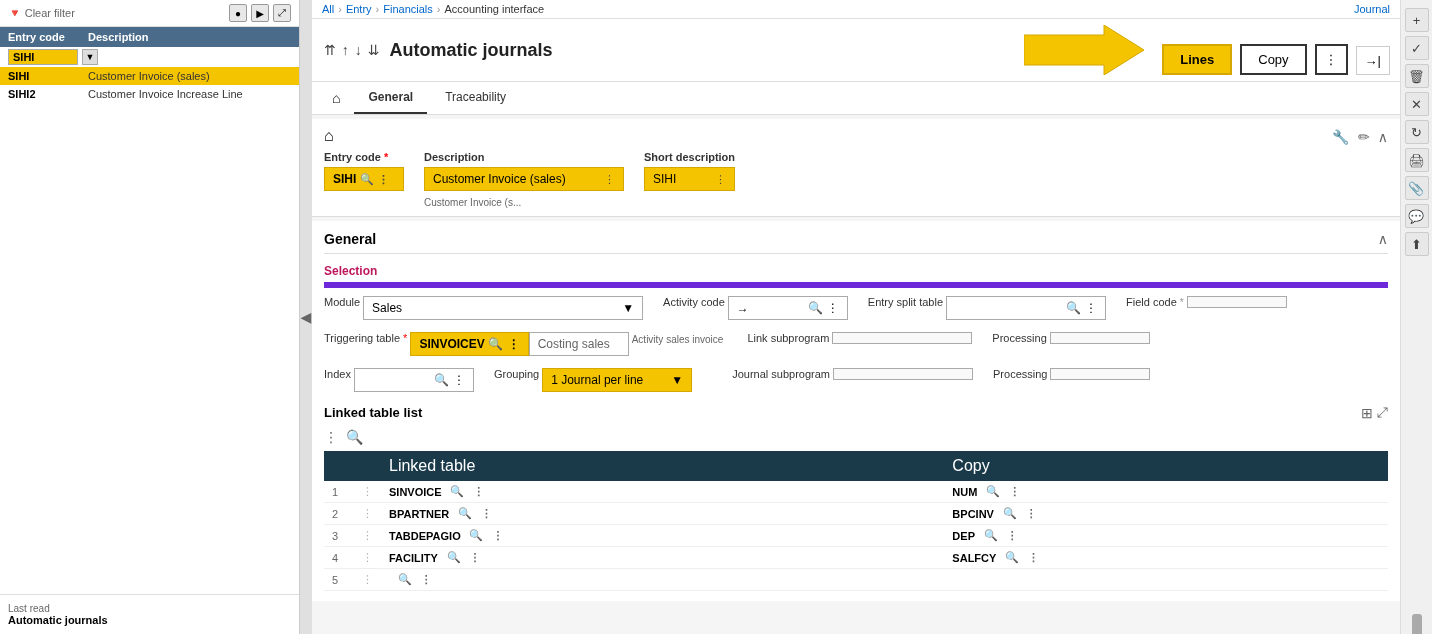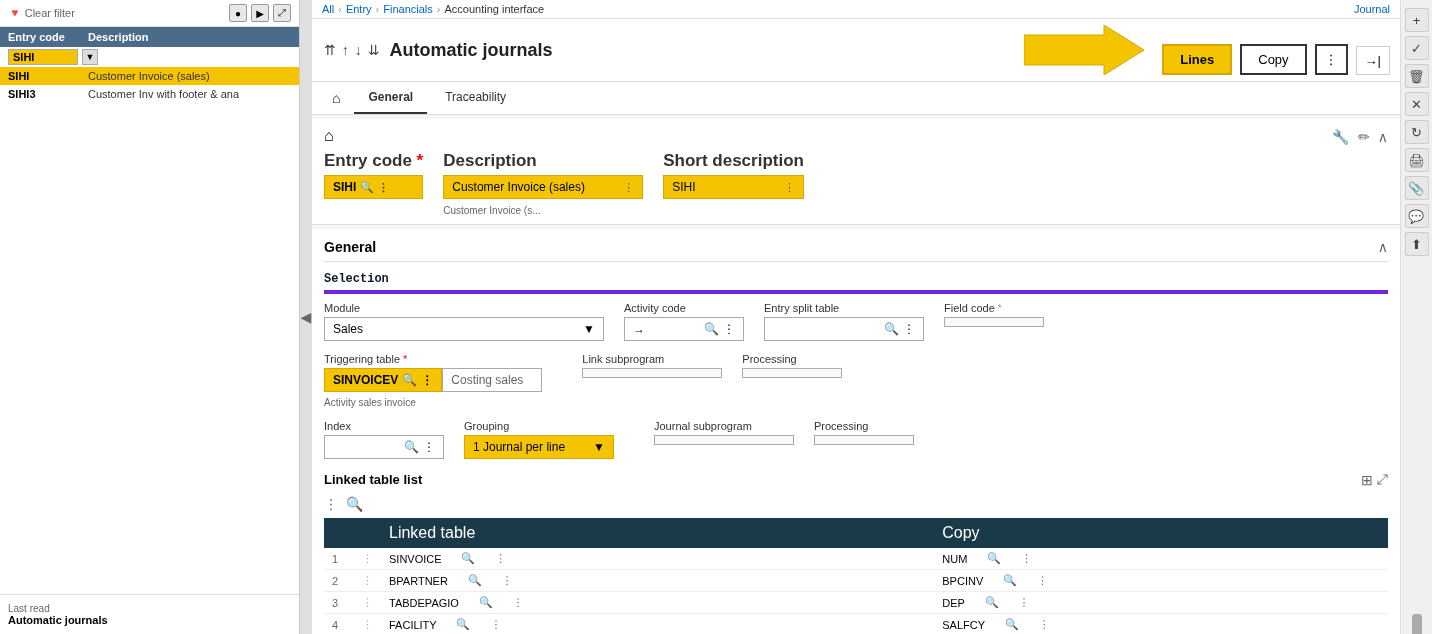--- a/index.html
+++ b/index.html
@@ -67,38 +67,38 @@
     
     
     .content-area { flex: 1; overflow-y: auto; padding: 0; position: relative; }
     
     
     .record-section { background: #fff; margin: 4px 0 0 0; padding: 8px 12px; border-bottom: 1px solid #ddd; position: relative; }
     .record-toolbar { position: absolute; right: 10px; top: 8px; display: flex; gap: 4px; }
     .record-toolbar-btn { background: none; border: none; cursor: pointer; font-size: 14px; color: #666; padding: 2px; }
     .record-fields { display: flex; gap: 20px; align-items: flex-start; }
     .field-group { display: flex; flex-direction: column; gap: 4px; }
-    .field-label { font-size: 17px; color: #333; font-weight: bold; }
+    .field-label { font-size: 11px; color: #333; font-weight: bold; }
     .field-label .required { color: red; }
     .field-input-yellow { background: #f5c400; border: 1px solid #d4a800; padding: 4px 8px; font-size: 12px; font-weight: bold; display: flex; align-items: center; gap: 4px; min-width: 80px; }
     .field-input-yellow-wide { background: #f5c400; border: 1px solid #d4a800; padding: 4px 8px; font-size: 12px; display: flex; align-items: center; gap: 4px; min-width: 200px; }
     .field-input-short { background: #f5c400; border: 1px solid #d4a800; padding: 4px 8px; font-size: 12px; min-width: 80px; display: flex; align-items: center; justify-content: space-between; }
     .field-hint { font-size: 10px; color: #666; margin-top: 2px; }
     .input-icon { font-size: 11px; color: #444; cursor: pointer; }
     
     
     .general-section { background: #fff; margin: 4px 0; padding: 10px 12px; }
     .section-header { display: flex; align-items: center; justify-content: space-between; padding-bottom: 6px; border-bottom: 1px solid #ddd; margin-bottom: 10px; }
     .section-title { font-size: 14px; font-weight: bold; }
     .section-collapse { background: none; border: none; cursor: pointer; font-size: 14px; color: #666; }
     
-    .subsection-title { font-size: 12px; font-weight: bold; color: #0f172a; margin-bottom: 8px; border-bottom: 4px solid #6d28d9; padding-bottom: 4px; font-family: Liberation Mono, monospace; }
+    .subsection-title { font-size: 12px; font-weight: bold; color: #be185d; margin-bottom: 8px; border-bottom: 6px solid #6d28d9; padding-bottom: 4px; }
     
     .form-row { display: flex; gap: 20px; margin-bottom: 12px; align-items: flex-start; flex-wrap: wrap; }
-    .form-field { display: flex; flex-direction: column; gap: 3px; }
+    .form-field { display: flex; flex-direction: row; gap: 3px; }
     .form-field label { font-size: 11px; color: #333; }
     .form-field label .required { color: red; }
     .select-input-wide { border: 1px solid #aaa; padding: 4px 8px; font-size: 12px; background: #fff; display: flex; align-items: center; justify-content: space-between; min-width: 280px; cursor: pointer; }
     .input-with-icons { border: 1px solid #aaa; padding: 4px 8px; font-size: 12px; background: #fff; display: flex; align-items: center; gap: 4px; min-width: 120px; }
     .input-plain { border: 1px solid #aaa; padding: 4px 8px; font-size: 12px; background: #f9f9f9; min-width: 120px; color: #999; }
     
     .input-yellow-trigger { background: #f5c400; border: 1px solid #d4a800; padding: 4px 8px; font-size: 12px; font-weight: bold; display: flex; align-items: center; gap: 4px; min-width: 100px; }
     .input-costing { border: 1px solid #aaa; padding: 4px 8px; font-size: 12px; background: #fff; min-width: 100px; color: #666; }
     
     .input-yellow-grouping { background: #f5c400; border: 1px solid #d4a800; padding: 4px 8px; font-size: 12px; display: flex; align-items: center; justify-content: space-between; min-width: 150px; cursor: pointer; }
@@ -107,21 +107,21 @@
     .table-tool-btn { background: none; border: none; cursor: pointer; font-size: 14px; color: #666; }
     .linked-table-icons { display: flex; gap: 4px; }
     
     .data-table { width: 100%; border-collapse: collapse; }
     .data-table thead tr { background: #1a3a4a; color: #fff; }
     .data-table thead th { padding: 6px 8px; text-align: left; font-size: 16px; font-weight: normal; }
     .data-table tbody tr { border-bottom: 1px solid #eee; }
     .data-table tbody td { padding: 4px 8px; font-size: 11px; }
     .row-num { color: #666; width: 30px; }
     .row-drag { width: 20px; color: #aaa; cursor: move; }
-    .cell-with-icons { display: flex; align-items: center; gap: 20px; }
+    .cell-with-icons { display: flex; align-items: center; gap: 9px; font-weight: bold; }
     .cell-search-icon { font-size: 11px; color: #666; cursor: pointer; }
     .cell-more-icon { font-size: 11px; color: #666; cursor: pointer; }
     
     
     .right-sidebar { width: 32px; background: #f0f0f0; border-left: 1px solid #ddd; display: flex; flex-direction: column; align-items: center; padding-top: 8px; gap: 4px; }
     .right-btn { width: 24px; height: 24px; background: #e8e8e8; border: 1px solid #ccc; cursor: pointer; display: flex; align-items: center; justify-content: center; font-size: 13px; color: #444; border-radius: 2px; }
     .scroll-thumb { width: 10px; height: 40px; background: #aaa; border-radius: 3px; position: relative; top: 20px; }
   </style>
 </head>
 <body>
@@ -147,22 +147,22 @@
     <div class="filter-row">
       <input class="filter-input" type="text" style="background: rgb(245, 196, 0); font-weight: bold;" value="SIHI">
       <div class="filter-icon">▼</div>
     </div>
     <div class="list-items">
       <div class="list-item active">
         <span class="entry">SIHI</span>
         <span class="desc">Customer Invoice (sales)</span>
       </div>
       <div class="list-item">
-        <span class="entry">SIHI3</span>
-        <span class="desc">Customer Inv with footer &amp; ana</span>
+        <span class="entry">SIHI2</span>
+        <span class="desc">Customer Invoice Increase Line</span>
       </div>
     </div>
     <div class="sidebar-bottom">
       <div class="last-read">Last read</div>
       <div class="last-read-value">Automatic journals</div>
     </div>
   </div>
 
   <div class="collapse-arrow">◀</div>
 
@@ -309,21 +309,21 @@
                 <span>SINVOICEV</span>
                 <span>🔍</span>
                 <span>⋮</span>
               </div>
               <div class="input-costing">
                 <span>Costing sales</span>
               </div>
             </div>
             <div class="field-hint">Activity sales invoice</div>
           </div>
-          <div style="margin-left:20px; display:flex; flex-direction:column; gap:10px;">
+          <div style="margin-left:4px; display:flex; flex-direction:column; gap:10px;">
             <div style="display:flex; gap:20px;">
               <div class="form-field">
                 <label>Link subprogram</label>
                 <div class="input-plain" style="min-width:140px;"></div>
               </div>
               <div class="form-field">
                 <label>Processing</label>
                 <div class="input-plain" style="min-width:100px;"></div>
               </div>
             </div>

